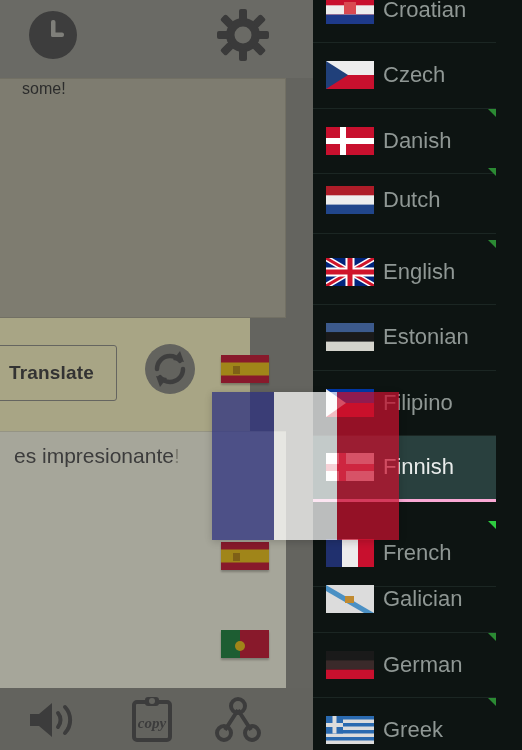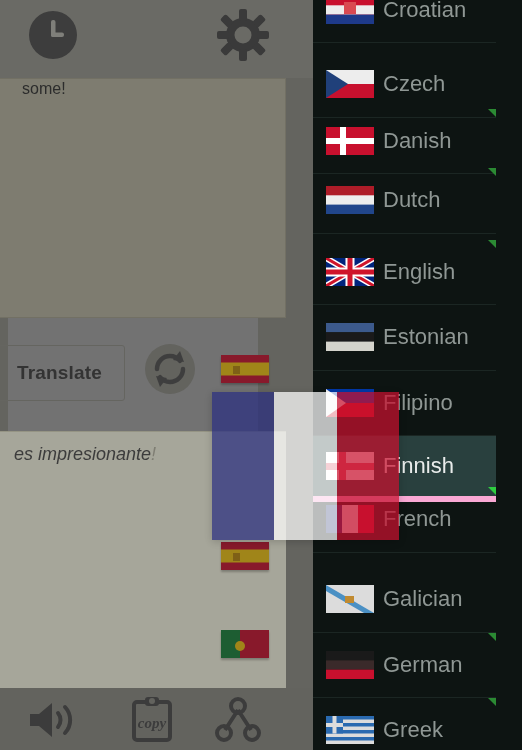--- a/index.html
+++ b/index.html
@@ -11,50 +11,50 @@
   #left-panel{position:absolute;left:0;top:0;width:313px;height:750px;background:#8d8d84;overflow:hidden;}
 
   .lp-topbar{position:absolute;left:0;top:0;width:313px;height:78px;background:#96968e;}
   .clock-ico{position:absolute;left:27px;top:9px;width:52px;height:52px;}
   .gear-ico{position:absolute;left:216px;top:8px;width:54px;height:54px;}
 
   .src-field{position:absolute;left:-14px;top:78px;width:300px;height:240px;background:#b7b5a0;
              border:1px solid #a3a18d;box-sizing:border-box;}
   .src-text{position:absolute;left:14px;top:80px;font-size:16px;color:#2f2f2f;white-space:nowrap;margin-left:8px;}
 
-  .mid-bar{position:absolute;left:8px;top:318px;width:250px;height:122px;background:#a3a3a3;}
+  .mid-bar{position:absolute;left:0;top:318px;width:250px;height:122px;background:#fef9c3;}
   .translate-btn{position:absolute;left:-14px;top:27px;width:131px;height:56px;
                  border:1px solid #8e8e86;border-radius:3px;box-sizing:border-box;
                  display:flex;align-items:center;justify-content:center;}
   .translate-btn span{font-size:19px;font-weight:bold;color:#3b3b3b;letter-spacing:.2px;}
   .swap-ico{position:absolute;left:144px;top:343px;width:52px;height:52px;}
   .flag-sm{position:absolute;width:48px;height:28px;box-shadow:0 2px 2px rgba(0,0,0,.28);}
   .flag-es-1{left:221px;top:355px;}
   .flag-es-2{left:221px;top:542px;}
   .flag-pt-1{left:221px;top:630px;}
 
   .dst-field{position:absolute;left:-14px;top:431px;width:300px;height:257px;background:#fbfae6;
              border-top:1px solid #dedcc2;}
-  .dst-text{position:absolute;left:14px;top:444px;font-size:18px;color:#4a4a4a;white-space:nowrap;font-style:italic;}
+  .dst-text{position:absolute;left:14px;top:444px;font-size:21px;color:#4a4a4a;white-space:nowrap;}
   .dst-text .dim{color:#b9b8a6;}
 
   .lp-bottombar{position:absolute;left:0;top:688px;width:313px;height:62px;background:#8b8b83;}
   .bb-ico{position:absolute;top:694px;width:56px;height:52px;}
   .ico-speaker{left:24px;}
   .ico-copy{left:124px;font-weight:bold;}
   .ico-share{left:210px;}
 
   
   .dim-overlay{position:absolute;left:0;top:0;width:313px;height:750px;background:rgba(40,40,40,.40);pointer-events:none;}
 
   
   #lang-list{position:absolute;left:313px;top:0;width:183px;height:750px;background:#0d1412;overflow:hidden;}
   .lang-row{position:absolute;left:0;width:209px;height:65.5px;box-sizing:border-box;
             border-bottom:1px solid #1b2623;overflow:hidden;}
-  .lang-row.sel{background:#29403e;border-bottom:6px solid #f9a8d4;padding-left:25px;}
+  .lang-row.sel{background:#29403e;border-bottom:3px solid #f9a8d4;padding-left:25px;}
   .lang-flag{position:absolute;left:13px;top:50%;transform:translateY(-50%);width:48px;height:28px;}
   .lang-name{position:absolute;left:70px;top:50%;transform:translateY(-50%);
              font-size:22px;color:#8f9794;white-space:nowrap;}
   .lang-row.sel .lang-name{color:#e9eceb;}
   .corner-tri{position:absolute;right:0;top:0;width:0;height:0;
               border-top:34px solid #2b8a33;border-left:34px solid transparent;}
   .corner-tri.bright{border-top-color:#2ecc40;}
 
   
   #big-flag{position:absolute;left:212px;top:392px;width:187px;height:148px;display:flex;opacity:.72;
@@ -187,21 +187,21 @@
   <div id="lang-list" style="background: rgb(13, 20, 18);">
       <div class="lang-row" style="top: -22.5px;">
         <div class="lang-flag"><svg viewBox="0 0 48 28" width="48" height="28">
             <rect width="48" height="28" fill="#c8102e"></rect>
             <rect y="9.3" width="48" height="9.3" fill="#ededed"></rect>
             <rect y="18.6" width="48" height="9.4" fill="#1e3a8a"></rect>
             <rect x="18" y="6" width="12" height="12" fill="#d94a52"></rect>
           </svg></div>
         <div class="lang-name">Croatian</div>
       </div>
-      <div class="lang-row" style="top: 52px; padding-left: 34px;">
+      <div class="lang-row" style="top: 43px; padding-left: 34px;">
         <div class="lang-flag"><svg viewBox="0 0 48 28" width="48" height="28">
             <rect width="48" height="14" fill="#ededed"></rect>
             <rect y="14" width="48" height="14" fill="#c8102e"></rect>
             <polygon points="0,0 22,14 0,28" fill="#20407a"></polygon>
           </svg></div>
         <div class="lang-name">Czech</div>
       </div>
       <div class="lang-row" style="top: 108.5px;">
         <div class="lang-flag"><svg viewBox="0 0 48 28" width="48" height="28">
             <rect width="48" height="28" fill="#c8102e"></rect>
@@ -248,21 +248,21 @@
         <div class="lang-name">Filipino</div>
       </div>
       <div class="lang-row sel" style="top: 436px; background: rgb(41, 64, 62);">
         <div class="lang-flag"><svg viewBox="0 0 48 28" width="48" height="28">
             <rect width="48" height="28" fill="#fff"></rect>
             <rect x="13" width="7" height="28" fill="#e06070"></rect>
             <rect y="11" width="48" height="7" fill="#e06070"></rect>
           </svg></div>
         <div class="lang-name">Finnish</div>
       </div>
-      <div class="lang-row" style="top: 487px; text-decoration: underline;">
+      <div class="lang-row" style="top: 521px; text-decoration: underline;">
         <div class="lang-flag"><svg viewBox="0 0 48 28" width="48" height="28">
             <rect width="48" height="28" fill="#ededed"></rect>
             <rect width="16" height="28" fill="#20306e"></rect>
             <rect x="32" width="16" height="28" fill="#c8102e"></rect>
           </svg></div>
         <div class="lang-name">French</div>
         <div class="corner-tri bright" style="border-top-color: rgb(46, 204, 64);"></div>
       </div>
       <div class="lang-row" style="top: 567px; text-align: right;">
         <div class="lang-flag"><svg viewBox="0 0 48 28" width="48" height="28">

